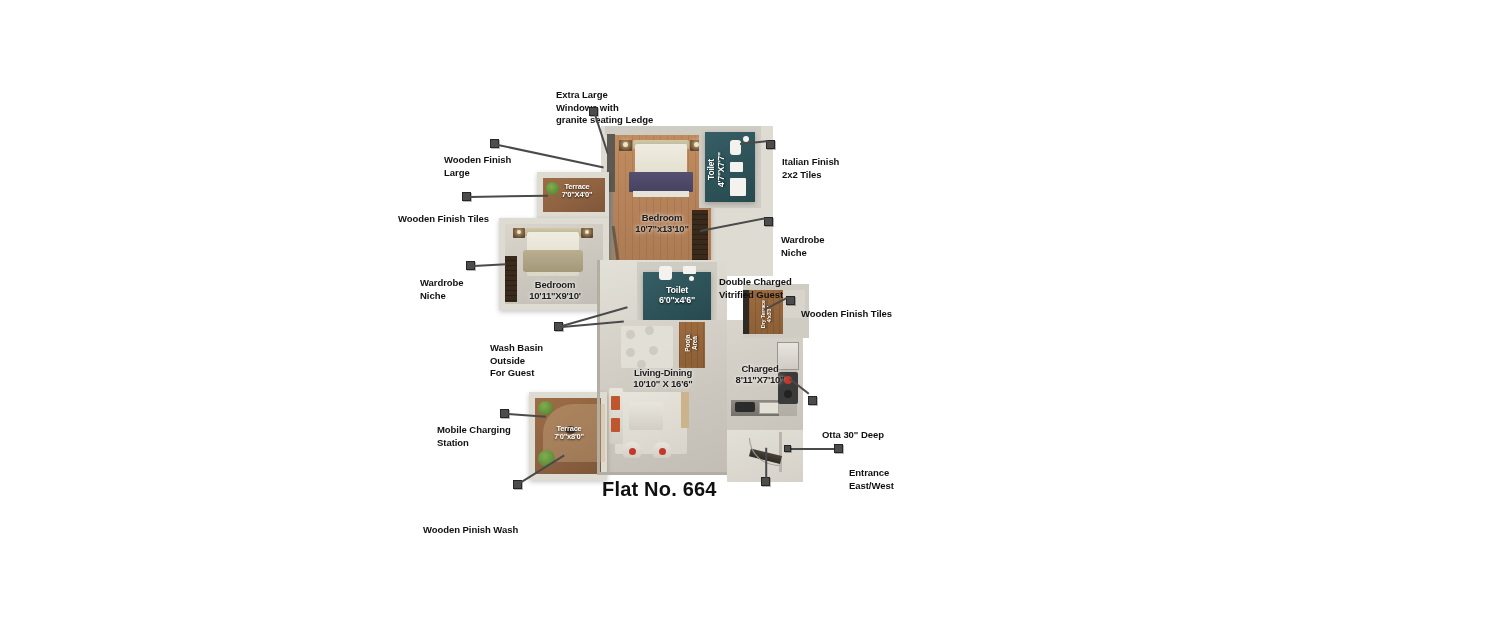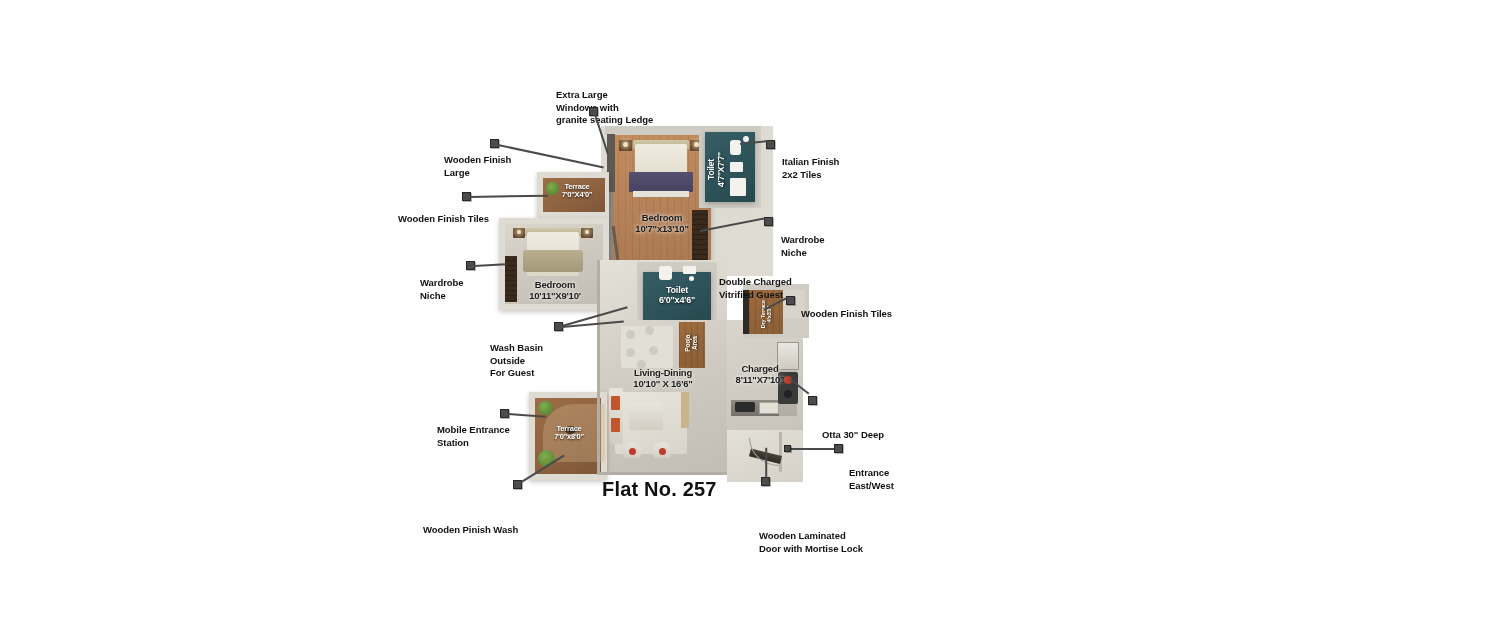--- a/index.html
+++ b/index.html
@@ -350,39 +350,37 @@
   <div class="marker" style="left:466px; top:261px;"></div>
   <div class="lead" style="left:474px; top:265px; width:32px; transform:rotate(-3deg);"></div>
 
   <div class="callout" style="left:490px; top:310px; width:100px;">Wash Basin
 Outside
 For Guest</div>
   <div class="marker" style="left:554px; top:322px;"></div>
   <div class="lead" style="left:562px; top:325px; width:68px; transform:rotate(-16deg);"></div>
   <div class="lead" style="left:562px; top:326px; width:62px; transform:rotate(-5deg);"></div>
 
-  <div class="callout" style="left:437px; top:392px; width:120px;">Mobile Entrance
+  <div class="callout" style="left:437px; top:392px; width:120px;">Mobile Charging
 Station</div>
   <div class="marker" style="left:500px; top:409px;"></div>
   <div class="lead" style="left:508px; top:413px; width:38px; transform:rotate(4deg);"></div>
 
   <div class="callout" style="left:423px; top:492px; width:130px;">Wooden Pinish Wash</div>
   <div class="marker" style="left:513px; top:480px;"></div>
   <div class="lead" style="left:520px; top:482px; width:52px; transform:rotate(-32deg);"></div>
 
   <div class="callout" style="left:822px; top:397px; width:90px;">Otta 30" Deep</div>
   <div class="marker" style="left:808px; top:396px;"></div>
   <div class="lead" style="left:790px; top:378px; width:24px; transform:rotate(38deg);"></div>
 
   <div class="callout" style="left:849px; top:435px; width:90px;">Entrance
 East/West</div>
   <div class="marker" style="left:834px; top:444px;"></div>
   <div class="lead" style="left:788px; top:448px; width:46px; transform:rotate(0deg);"></div>
   <div class="marker sm" style="left:784px; top:445px;"></div>
 
-  <div class="callout" style="left:759px; top:498px; width:150px;">Wooden Laminated
-Door with Mortise Lock</div>
   <div class="marker" style="left:761px; top:477px;"></div>
   <div class="lead" style="left:766px; top:477px; width:30px; transform:rotate(-90deg);"></div>
 
-  <div id="plan-title">Flat No. 257</div>
+  <div id="plan-title">Flat No. 664</div>
 
 </div>
 
 </body></html>

